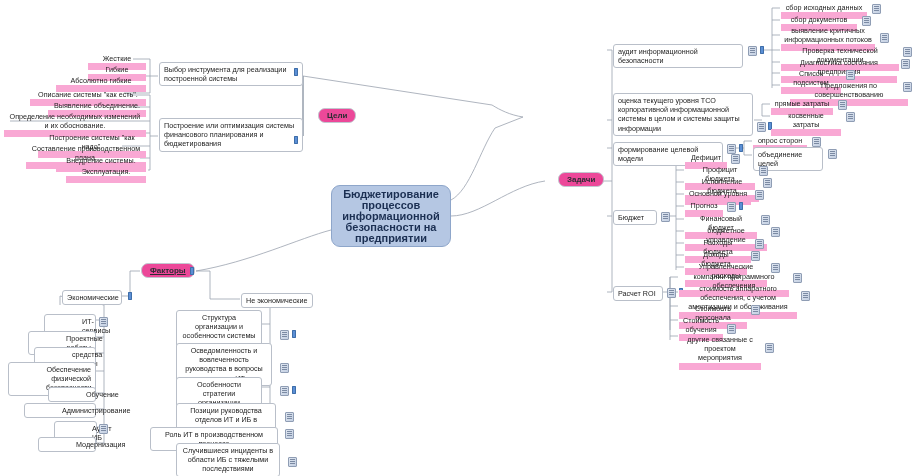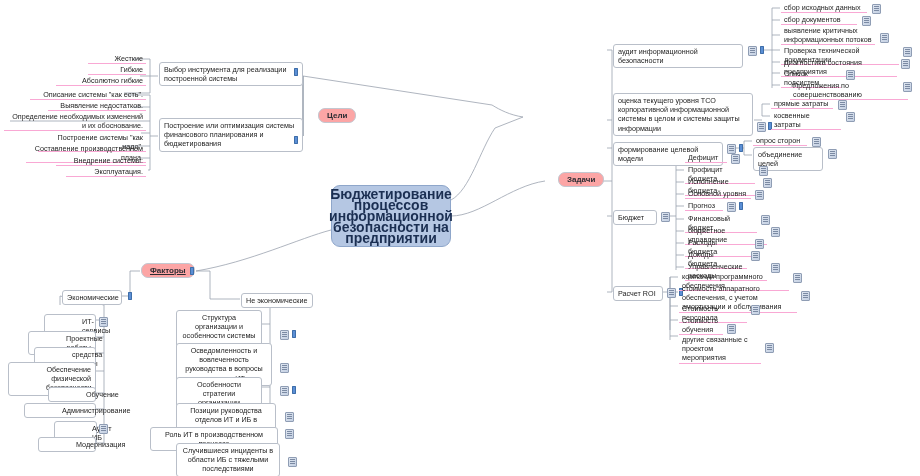--- a/index.html
+++ b/index.html
@@ -9,33 +9,33 @@
     color:#1d1d1d;
   }
   #canvas{position:absolute;inset:0;}
   svg.links{position:absolute;left:0;top:0;width:920px;height:476px;pointer-events:none;}
   .node{
     position:absolute;box-sizing:border-box;
     border:1px solid #b9bfc9;border-radius:3px;background:#fff;
     font-size:7.2px;line-height:9.2px;padding:2px 4px;
     white-space:pre-line;
   }
-  .node.plain{border:none;border-bottom:1px solid #f9a8d4;border-radius:0;background:transparent;padding:1px 3px 0 3px;}
+  .node.plain{border:none;border-bottom:7px solid #f9a8d4;border-radius:0;background:transparent;padding:1px 3px 0 3px;text-align:center;}
   .ta-r{text-align:right;padding-left:37px;}
   .ta-c{text-align:center;}
   .ta-l{text-align:left;}
   .central{
     position:absolute;left:331px;top:185px;width:120px;height:62px;
     background:#b5c7e3;border:1px solid #8ea6ca;border-radius:9px;
-    color:#1b2f52;font-weight:bold;font-size:14px;line-height:11px;
+    color:#1b2f52;font-weight:bold;font-size:11px;line-height:11px;
     display:flex;align-items:center;justify-content:center;text-align:center;
     padding:3px 5px;box-sizing:border-box;
   }
   .branchlabel{
-    position:absolute;background:#fca5a5;border:1px solid #c3c7d0;border-radius:7px;
+    position:absolute;background:#ec4899;border:1px solid #c3c7d0;border-radius:7px;
     font-size:8px;font-weight:bold;color:#2d2d33;padding:2px 8px;
   }
   .ic{position:absolute;width:7px;height:8px;}
   .ic.note{
     background:linear-gradient(135deg,#dfe6f0 0%,#c3cfe2 100%);
     border:1px solid #8f9db4;border-radius:1px;
   }
   .ic.note:after{
     content:"";position:absolute;left:1px;top:1px;right:1px;height:1px;
     background:#7b8aa3;box-shadow:0 2px 0 #7b8aa3,0 4px 0 #7b8aa3;
@@ -172,21 +172,21 @@
   <div class="ic flag" style="left:294px;top:68px;"></div>
 
   <div class="node plain ta-r" style="left:88px;top:53px;width:58px;">Жесткие</div>
   <div class="node plain ta-r" style="left:88px;top:64px;width:58px;">Гибкие</div>
   <div class="node plain ta-r" style="left:56px;top:75px;width:90px;">Абсолютно гибкие</div>
 
   <div class="node ta-l" style="left:159px;top:118px;width:144px;">Построение или оптимизация системы финансового планирования и бюджетирования</div>
   <div class="ic flag" style="left:294px;top:136px;"></div>
 
   <div class="node plain ta-r" style="left:30px;top:89px;width:116px;">Описание системы "как есть".</div>
-  <div class="node plain ta-r" style="left:48px;top:100px;width:98px;">Выявление недостатков.</div>
+  <div class="node plain ta-r" style="left:48px;top:100px;width:98px;">Выявление объединение.</div>
   <div class="node plain ta-r" style="left:4px;top:111px;width:142px;">Определение необходимых изменений и их обоснование.</div>
   <div class="node plain ta-r" style="left:38px;top:132px;width:108px;">Построение системы "как надо".</div>
   <div class="node plain ta-r" style="left:26px;top:143px;width:120px;">Составление производственном плана.</div>
   <div class="node plain ta-r" style="left:56px;top:155px;width:90px;">Внедрение системы.</div>
   <div class="node plain ta-r" style="left:66px;top:166px;width:80px;">Эксплуатация.</div>
 
   <div class="node ta-l" style="left:613px;top:44px;width:130px;">аудит информационной безопасности</div>
   <div class="ic note" style="left:748px;top:46px;"></div>
   <div class="ic flag" style="left:760px;top:46px;"></div>
 

